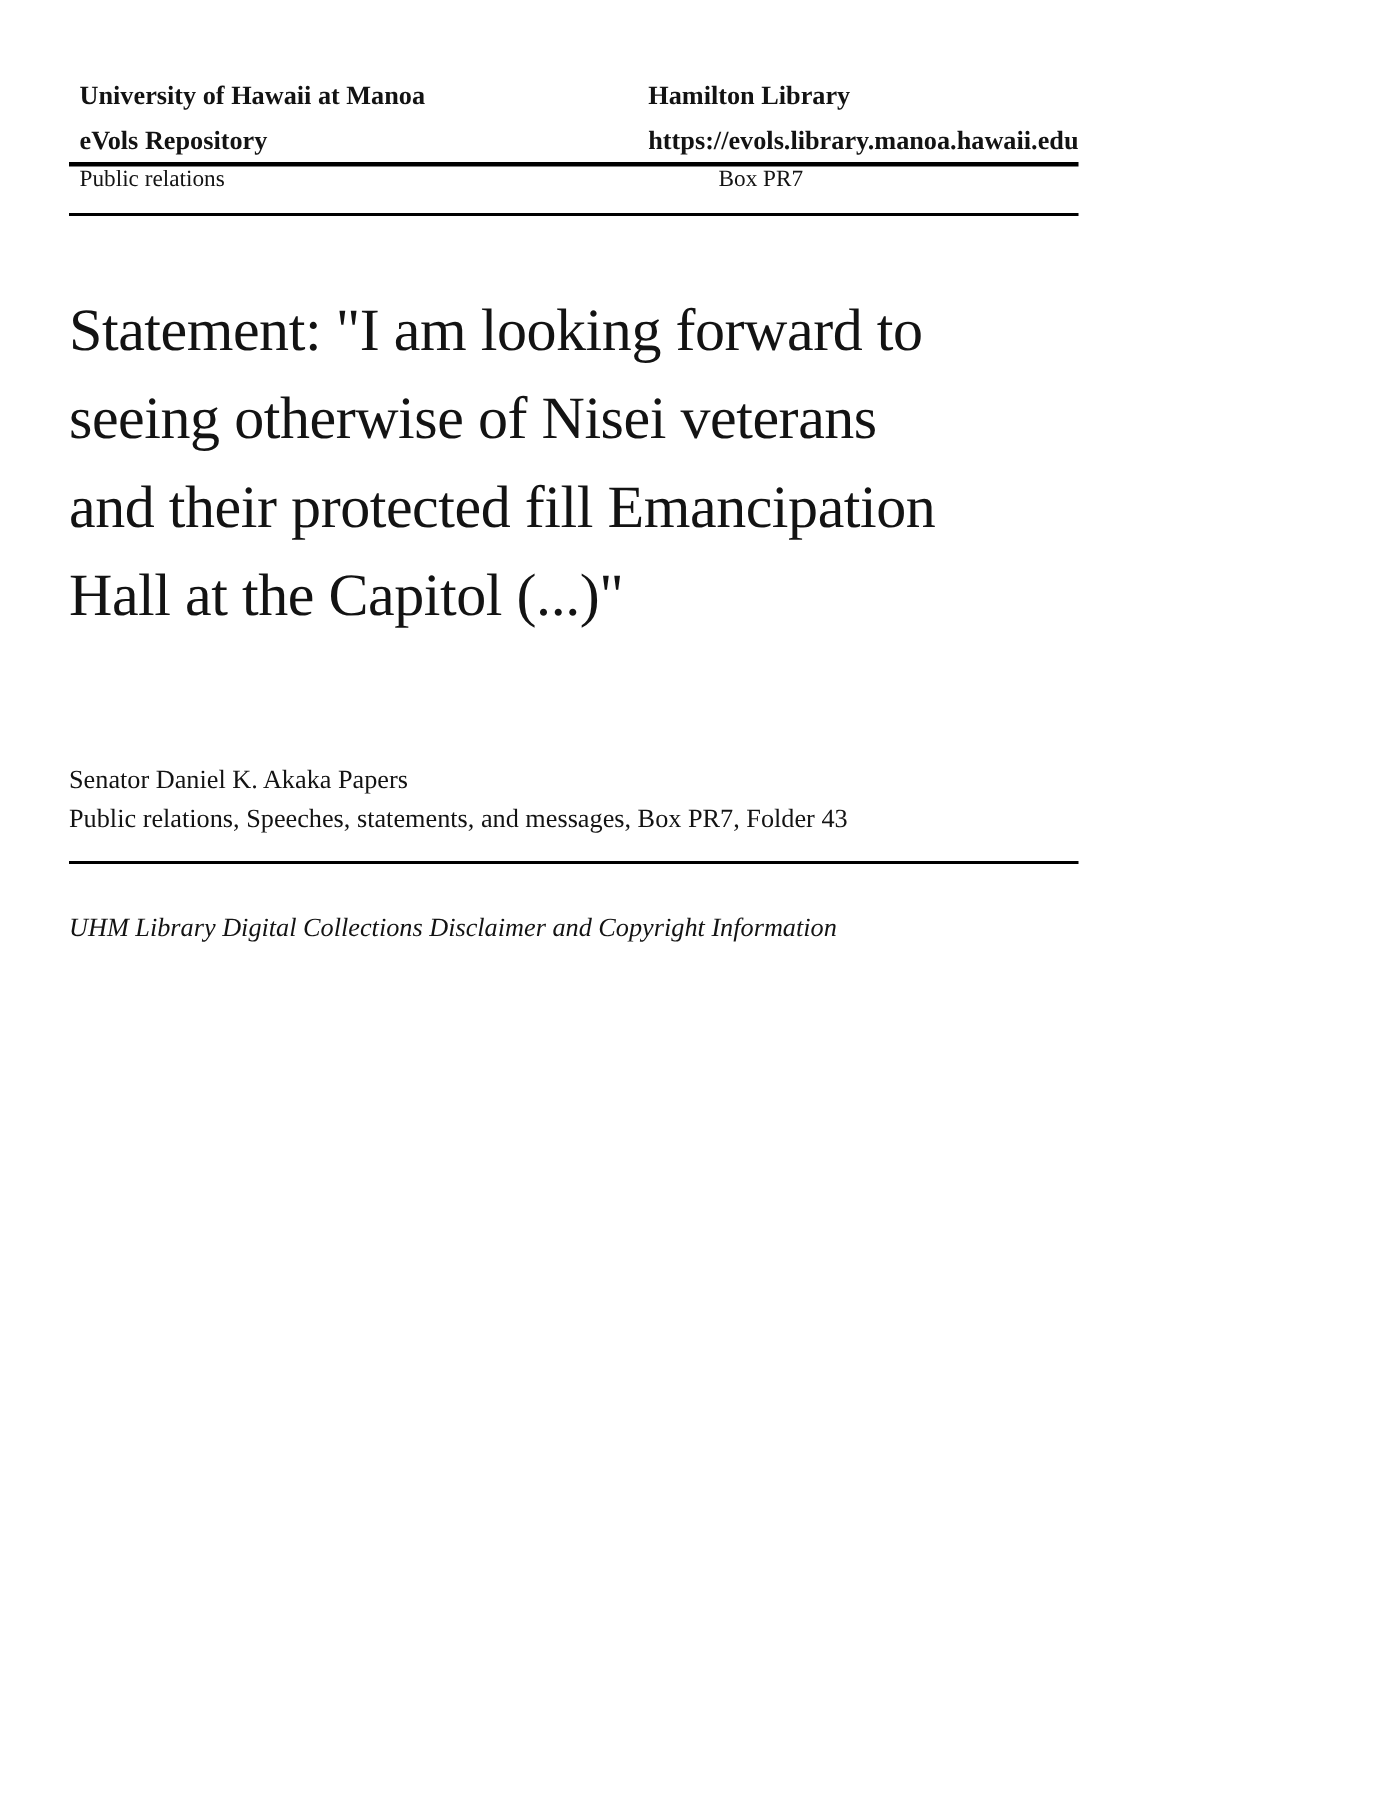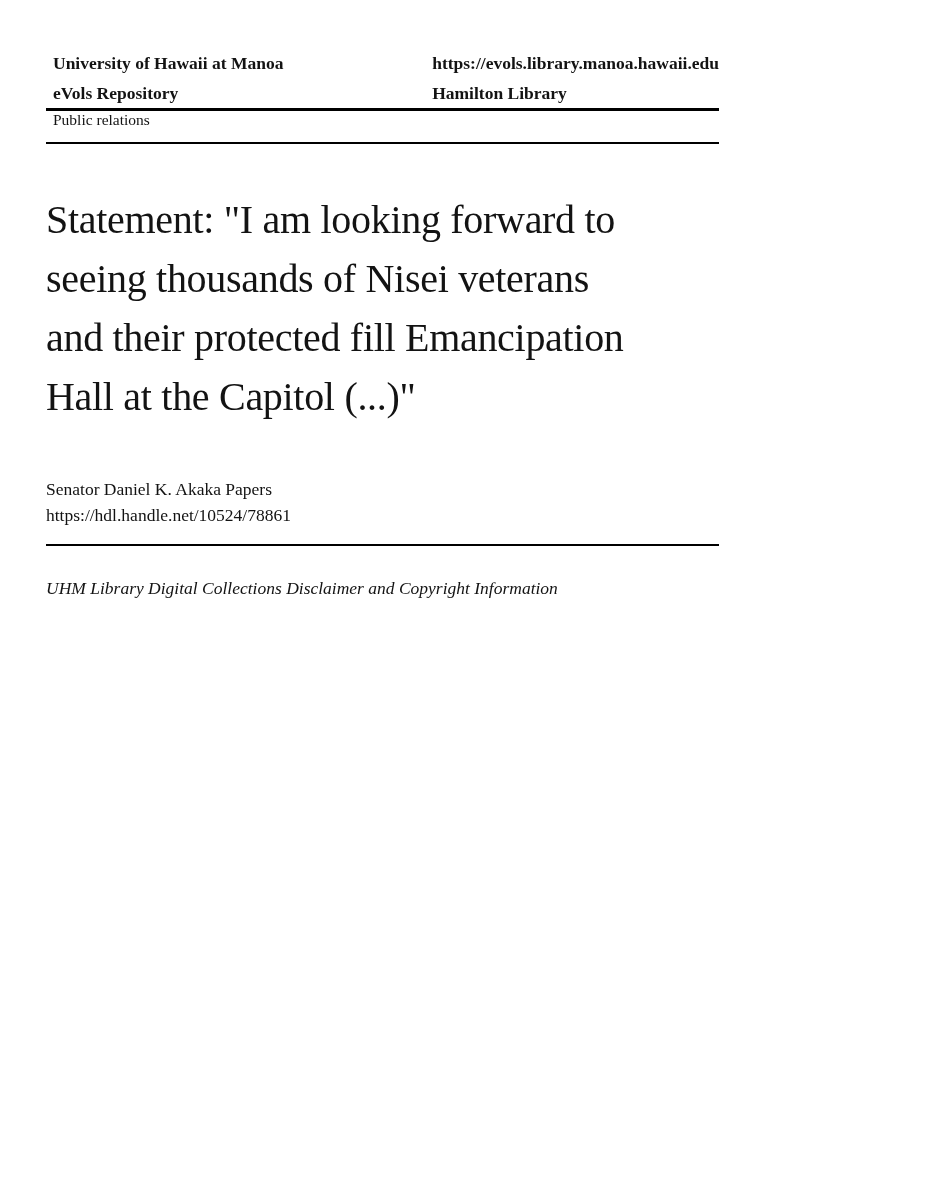--- a/index.html
+++ b/index.html
@@ -46,21 +46,21 @@
     margin: 46px 0 0 0;
     font-size: 40px;
     line-height: 59px;
     font-weight: 400;
     letter-spacing: -0.3px;
     color: #131313;
   }
   .title-line { display: block; }
 
   
-  .meta { margin-top: 50px; font-size: 17.5px; line-height: 26px; }
+  .meta { margin-top: 80px; font-size: 17.5px; line-height: 26px; }
   .meta-line { display: block; }
 
   .sep { margin-top: 16px; }
 
   
   .rights { margin: 14px 0 0 0; font-size: 17.5px; line-height: 26px; }
   .disclaimer {
     margin: 29px 0 0 0;
     font-size: 17.5px;
     line-height: 26px;
@@ -72,44 +72,45 @@
 
 <div class="page">
 
   <header>
     <div class="lh-row">
       <div class="lh-left">
         <div class="lh-bold">University of Hawaii at Manoa</div>
         <div class="lh-bold">eVols Repository</div>
       </div>
       <div class="lh-right">
+        <div class="lh-bold">Hamilton Library</div>
         <div class="lh-bold">https://evols.library.manoa.hawaii.edu</div>
-        <div class="lh-bold">Hamilton Library</div>
       </div>
     </div>
 
     <div class="rule rule-thick"></div>
 
     <div class="lh-sub">
       <div class="lh-small lh-left">Public relations</div>
+      <div class="lh-small lh-right">Box PR7</div>
     </div>
 
     <div class="rule rule-thin"></div>
   </header>
 
   <h1 class="title">
     <span class="title-line">Statement: "I am looking forward to</span>
-    <span class="title-line">seeing thousands of Nisei veterans</span>
+    <span class="title-line">seeing otherwise of Nisei veterans</span>
     <span class="title-line">and their protected fill Emancipation</span>
     <span class="title-line">Hall at the Capitol (...)"</span>
   </h1>
 
   <section class="meta">
     <span class="meta-line">Senator Daniel K. Akaka Papers</span>
-    <span class="meta-line">https://hdl.handle.net/10524/78861</span>
+    <span class="meta-line">Public relations, Speeches, statements, and messages, Box PR7, Folder 43</span>
   </section>
 
   <div class="rule rule-thin sep"></div>
 
   <footer>
     <p class="disclaimer">UHM Library Digital Collections Disclaimer and Copyright Information</p>
   </footer>
 
 </div>
 

